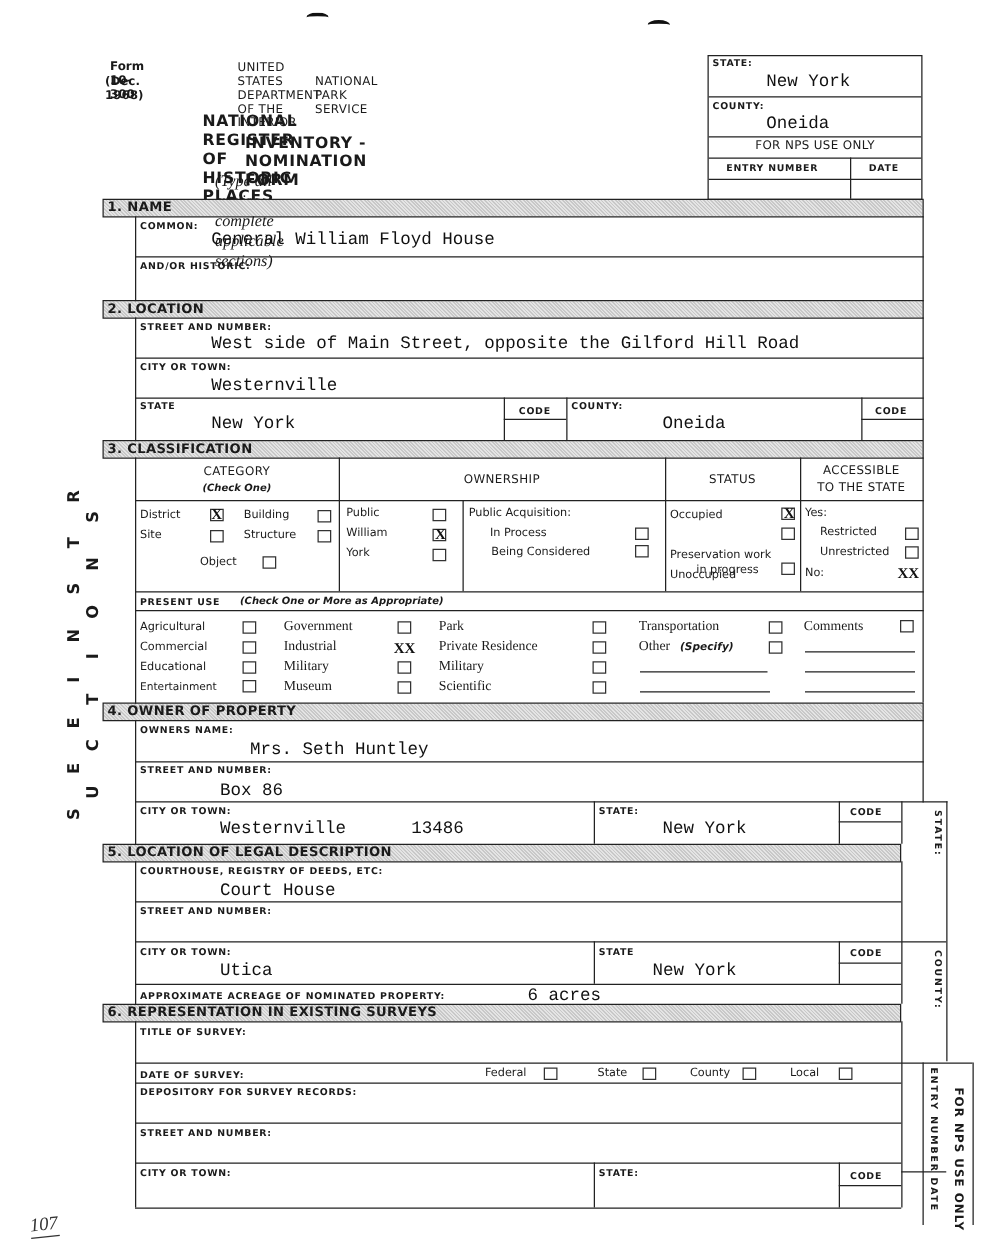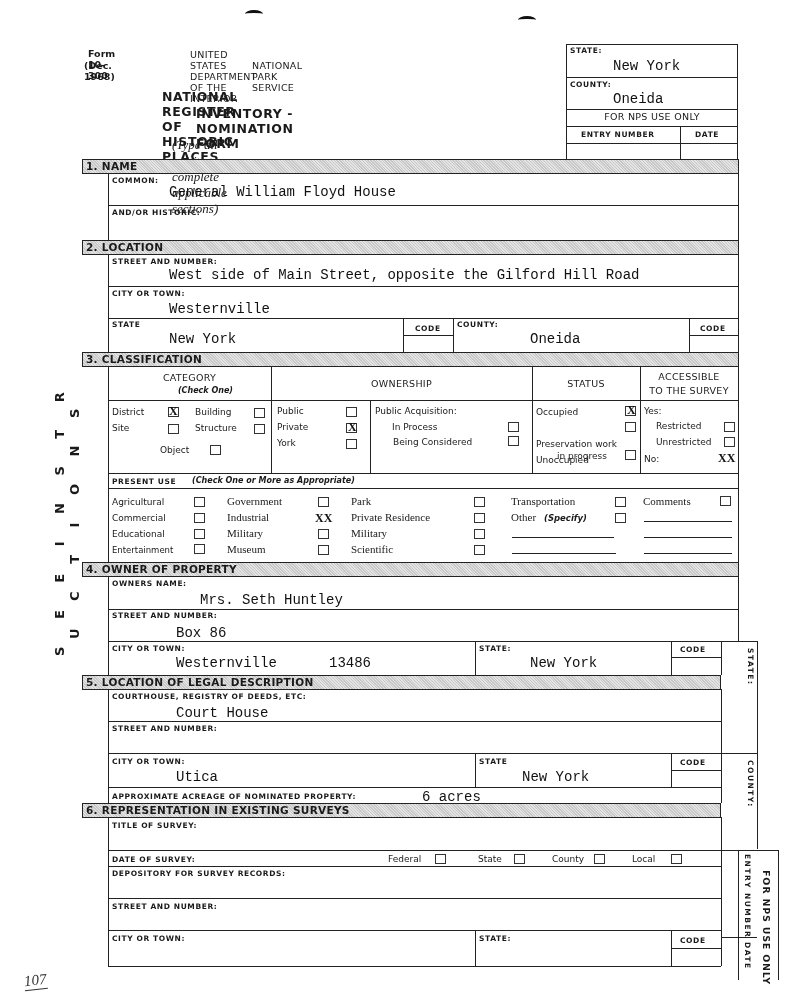--- a/index.html
+++ b/index.html
@@ -102,41 +102,41 @@
 </div>
 <div class="vline" style="left:738px;top:366px;height:196px;"></div>
 
 <div class="vline" style="left:271px;top:366px;height:107px;"></div>
 <div class="vline" style="left:532px;top:366px;height:107px;"></div>
 <div class="vline" style="left:640px;top:366px;height:107px;"></div>
 <div class="hline" style="left:108px;top:400px;width:631px;"></div>
 <div class="vline" style="left:370px;top:400px;height:73px;"></div>
 
 <div class="abs" style="left:108px;top:372px;width:163px;text-align:center;font-size:9.5px;letter-spacing:0.3px;">CATEGORY</div>
-<div class="abs" style="left:108px;top:386px;width:163px;text-align:center;font-size:8px;font-style:italic;font-weight:bold;margin-left:16px;">(Check One)</div>
+<div class="abs" style="left:108px;top:386px;width:163px;text-align:center;font-size:8px;font-style:italic;font-weight:bold;">(Check One)</div>
 <div class="abs" style="left:271px;top:378px;width:261px;text-align:center;font-size:9.5px;letter-spacing:0.3px;">OWNERSHIP</div>
 <div class="abs" style="left:532px;top:378px;width:108px;text-align:center;font-size:9.5px;letter-spacing:0.3px;">STATUS</div>
 <div class="abs" style="left:640px;top:371px;width:98px;text-align:center;font-size:9.5px;letter-spacing:0.3px;">ACCESSIBLE</div>
-<div class="abs" style="left:640px;top:385px;width:98px;text-align:center;font-size:9.5px;letter-spacing:0.3px;">TO THE SURVEY</div>
+<div class="abs" style="left:640px;top:385px;width:98px;text-align:center;font-size:9.5px;letter-spacing:0.3px;">TO THE STATE</div>
 
 <div class="lbl" style="left:112px;top:407px;">District</div>
 <div class="cb" style="left:168px;top:407px;"></div>
 <div class="mark" style="left:169px;top:404px;">X</div>
 <div class="lbl" style="left:195px;top:407px;">Building</div>
 <div class="cb" style="left:254px;top:408px;"></div>
 <div class="lbl" style="left:112px;top:423px;">Site</div>
 <div class="cb" style="left:168px;top:424px;"></div>
 <div class="lbl" style="left:195px;top:423px;">Structure</div>
 <div class="cb" style="left:254px;top:424px;"></div>
 <div class="lbl" style="left:160px;top:445px;">Object</div>
 <div class="cb" style="left:210px;top:445px;"></div>
 
 <div class="lbl" style="left:277px;top:406px;">Public</div>
 <div class="cb" style="left:346px;top:407px;"></div>
-<div class="lbl" style="left:277px;top:422px;">Private</div>
+<div class="lbl" style="left:277px;top:422px;">William</div>
 <div class="cb" style="left:346px;top:423px;"></div>
 <div class="mark" style="left:348px;top:420px;">X</div>
 <div class="lbl" style="left:277px;top:438px;">York</div>
 <div class="cb" style="left:346px;top:439px;"></div>
 
 <div class="lbl" style="left:375px;top:406px;">Public Acquisition:</div>
 <div class="lbl" style="left:392px;top:422px;">In Process</div>
 <div class="cb" style="left:508px;top:422px;"></div>
 <div class="lbl" style="left:393px;top:437px;">Being Considered</div>
 <div class="cb" style="left:508px;top:436px;"></div>

